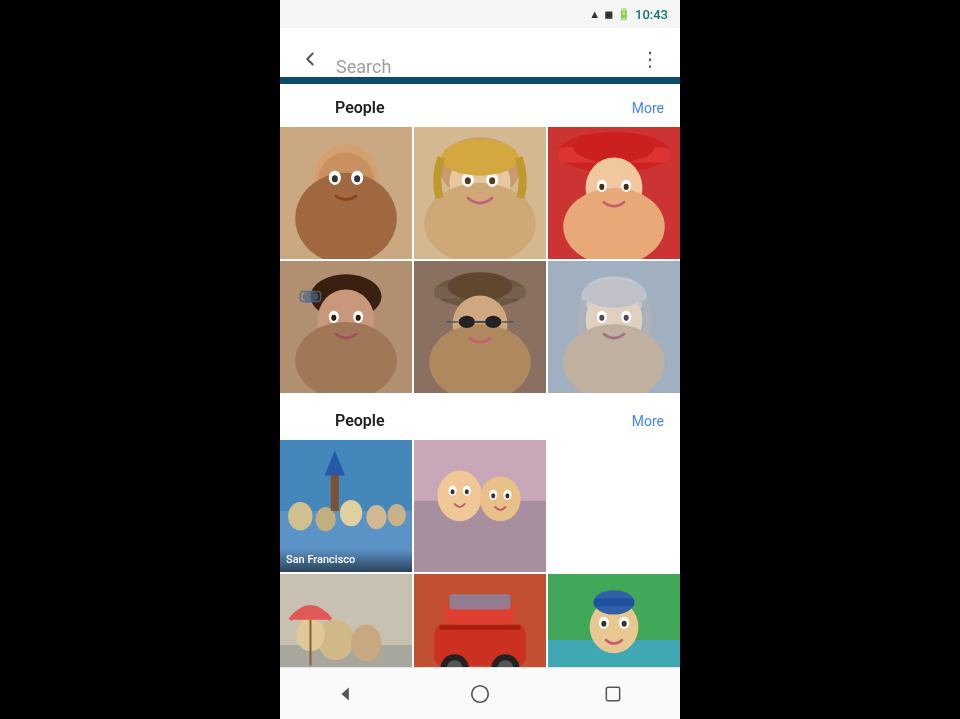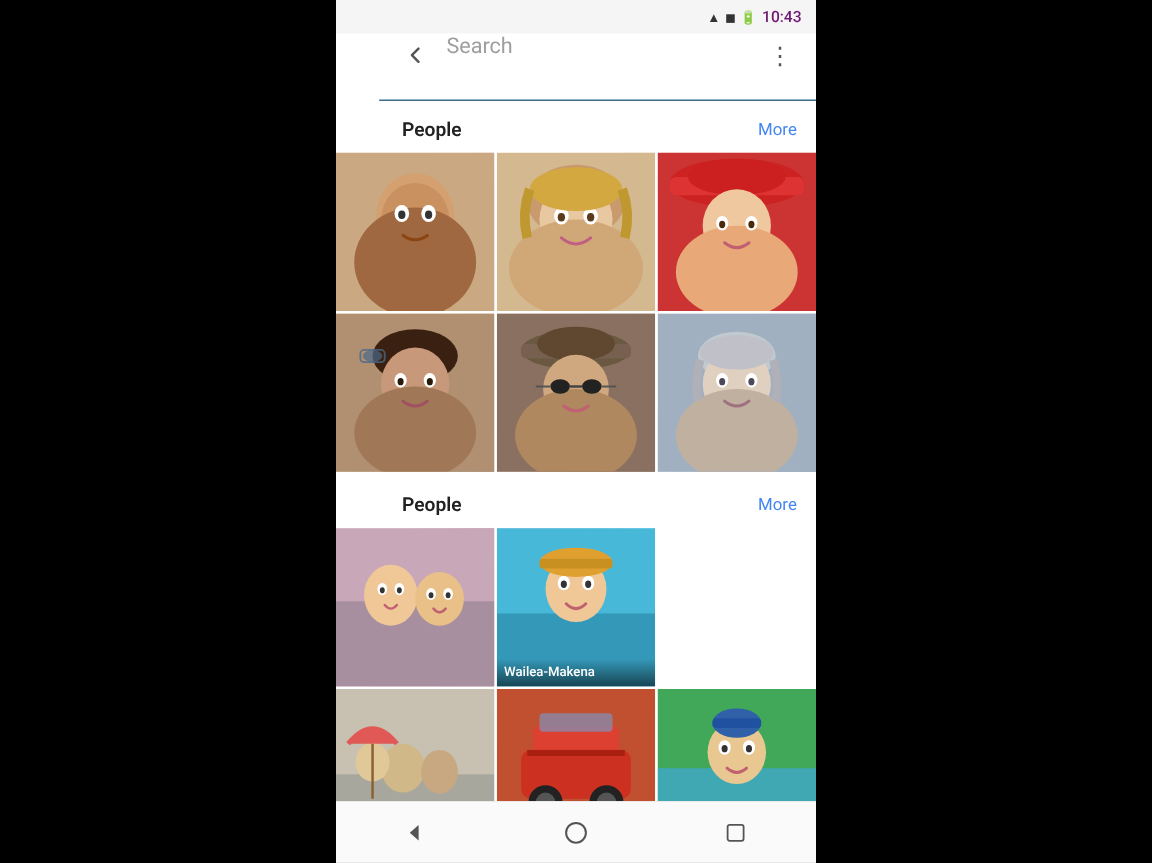--- a/index.html
+++ b/index.html
@@ -37,38 +37,37 @@
 
     .status-icons {
       display: flex;
       align-items: center;
       gap: 4px;
     }
 
     .status-time {
       font-size: 13px;
       font-weight: 500;
-      color: #701a75;
+      color: #0f766e;
     }
 
     .wifi-icon, .signal-icon, .battery-icon {
       font-size: 11px;
       color: #333;
     }
 
     
     .search-bar {
       background: #fff;
       height: 56px;
       display: flex;
-      align-items: flex-start;
+      align-items: flex-end;
       padding: 0 12px;
-      border-bottom: 1px solid #0c4a6e;
+      border-bottom: 7px solid #0c4a6e;
       gap: 8px;
-      margin-left: 36px;
     }
 
     .back-btn {
       width: 36px;
       height: 36px;
       display: flex;
       align-items: center;
       justify-content: center;
       cursor: pointer;
       color: #555;
@@ -365,20 +364,40 @@
         </div>
       </div>
     </div>
 
     <div class="section-header">
       <span class="section-title">People</span>
       <span class="more-link">More</span>
     </div>
 
     <div class="photo-grid">
+      <div class="photo-cell">
+        <div class="photo-cell-inner">
+          <div class="face pl1">
+            <svg width="100%" height="100%" viewBox="0 0 130 130" xmlns="http://www.w3.org/2000/svg">
+              <rect width="130" height="130" fill="#4488bb"></rect>
+              <rect x="0" y="70" width="130" height="60" fill="#6699cc" opacity="0.7"></rect>
+
+              <ellipse cx="20" cy="75" rx="12" ry="14" fill="#d0c090"></ellipse>
+              <ellipse cx="45" cy="78" rx="10" ry="12" fill="#c0b080"></ellipse>
+              <ellipse cx="70" cy="72" rx="11" ry="13" fill="#e0d0a0"></ellipse>
+              <ellipse cx="95" cy="76" rx="10" ry="12" fill="#d0b890"></ellipse>
+              <ellipse cx="115" cy="74" rx="9" ry="11" fill="#c8b088"></ellipse>
+
+              <rect x="50" y="30" width="8" height="40" fill="#8b4513" opacity="0.8"></rect>
+              <polygon points="54,10 44,35 64,35" fill="#2255aa" opacity="0.9"></polygon>
+            </svg>
+          </div>
+        </div>
+        <div class="photo-label">San Francisco</div>
+      </div>
       <div class="photo-cell">
         <div class="photo-cell-inner">
           <div class="face pl2">
             <svg width="100%" height="100%" viewBox="0 0 130 130" xmlns="http://www.w3.org/2000/svg">
               <rect width="130" height="130" fill="#c8a8b8"></rect>
               <rect x="0" y="60" width="130" height="70" fill="#a08898" opacity="0.8"></rect>
 
               <ellipse cx="45" cy="55" rx="22" ry="25" fill="#f0c898"></ellipse>
               <ellipse cx="85" cy="58" rx="20" ry="22" fill="#e8c088"></ellipse>
               <ellipse cx="38" cy="50" rx="4" ry="5" fill="#fff"></ellipse>
@@ -388,41 +407,20 @@
               <path d="M40 63 Q45 69 50 63" stroke="#c06070" stroke-width="2" fill="none" stroke-linecap="round"></path>
               <ellipse cx="78" cy="54" rx="4" ry="5" fill="#fff"></ellipse>
               <ellipse cx="92" cy="54" rx="4" ry="5" fill="#fff"></ellipse>
               <ellipse cx="78" cy="55" rx="2" ry="2.5" fill="#333"></ellipse>
               <ellipse cx="92" cy="55" rx="2" ry="2.5" fill="#333"></ellipse>
               <path d="M80 66 Q85 72 90 66" stroke="#c06070" stroke-width="2" fill="none" stroke-linecap="round"></path>
             </svg>
           </div>
         </div>
       </div>
-      <div class="photo-cell">
-        <div class="photo-cell-inner">
-          <div class="face pl3">
-            <svg width="100%" height="100%" viewBox="0 0 130 130" xmlns="http://www.w3.org/2000/svg">
-              <rect width="130" height="130" fill="#48b8d8"></rect>
-              <rect x="0" y="70" width="130" height="60" fill="#3090b0" opacity="0.8"></rect>
-
-              <ellipse cx="65" cy="50" rx="25" ry="27" fill="#f0c898"></ellipse>
-              <ellipse cx="55" cy="45" rx="5" ry="6" fill="#fff"></ellipse>
-              <ellipse cx="75" cy="45" rx="5" ry="6" fill="#fff"></ellipse>
-              <ellipse cx="55" cy="46" rx="2.5" ry="3" fill="#333"></ellipse>
-              <ellipse cx="75" cy="46" rx="2.5" ry="3" fill="#333"></ellipse>
-              <path d="M57 62 Q65 70 73 62" stroke="#c06070" stroke-width="2.5" fill="none" stroke-linecap="round"></path>
-
-              <ellipse cx="65" cy="28" rx="30" ry="12" fill="#e0a030"></ellipse>
-              <rect x="35" y="25" width="60" height="8" rx="3" fill="#c89020"></rect>
-            </svg>
-          </div>
-        </div>
-        <div class="photo-label">Wailea-Makena</div>
-      </div>
     </div>
 
     <div class="photo-grid">
       <div class="photo-cell">
         <div class="photo-cell-inner">
           <div class="face pl4">
             <svg width="100%" height="100%" viewBox="0 0 130 130" xmlns="http://www.w3.org/2000/svg">
               <rect width="130" height="130" fill="#c8c0b0"></rect>
               <rect x="0" y="70" width="130" height="60" fill="#a0a098" opacity="0.8"></rect>
 

